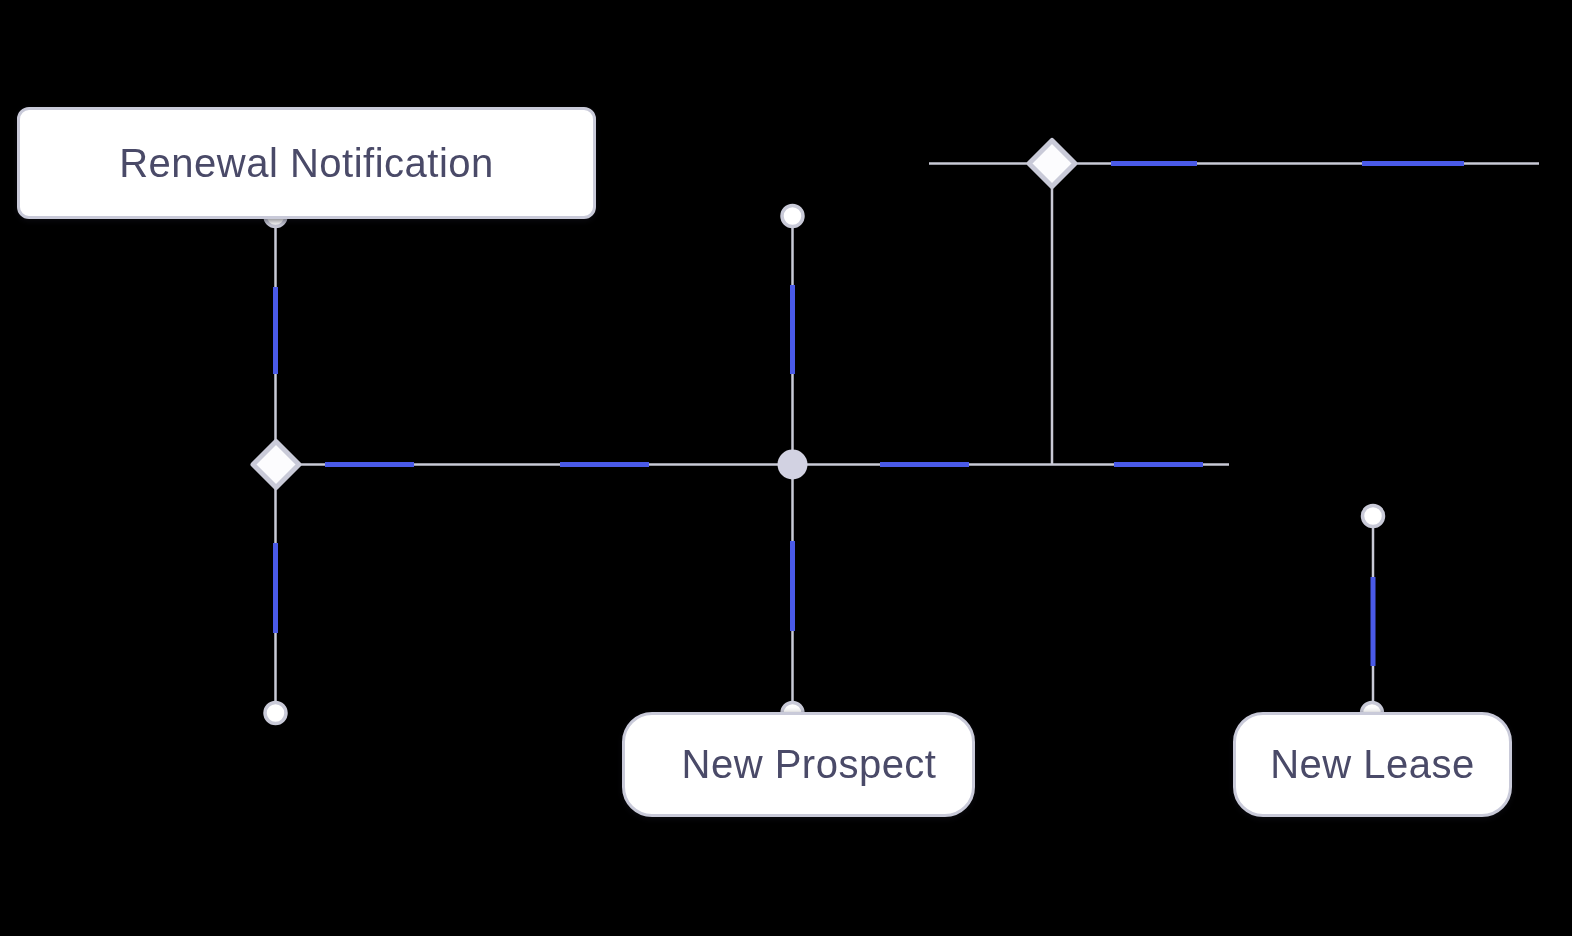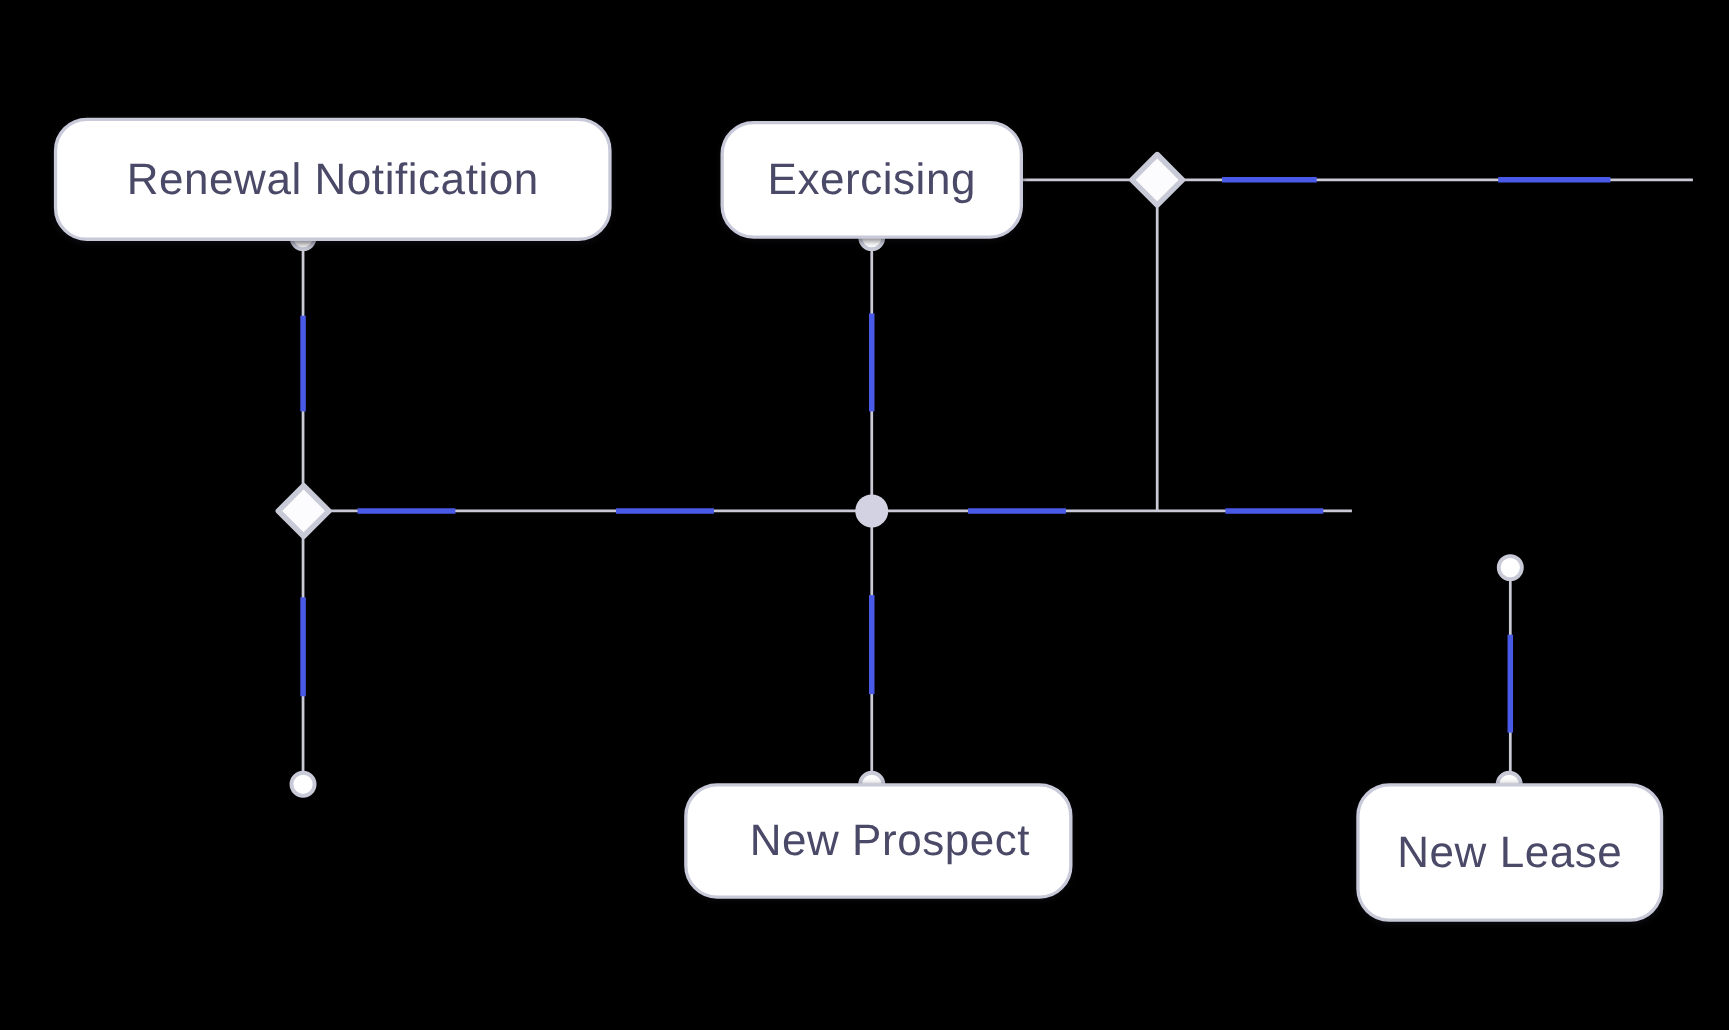--- a/index.html
+++ b/index.html
@@ -30,26 +30,26 @@
     align-items: center;
     justify-content: center;
     color: #4a4a68;
     font-size: 40px;
     font-weight: 500;
     letter-spacing: 0.5px;
     white-space: nowrap;
     box-shadow: 0 2px 6px rgba(20,20,30,0.55);
   }
   .node span { pointer-events: none; }
-  #node-renewal-notification { left: 49px;   top: 107px; width: 507px; height: 112px; }
+  #node-renewal-notification { left: 17px;   top: 107px; width: 579px; height: 112px; border-radius: 12px; }
   #node-exercising           { left: 655px;  top: 110px; width: 275px; height: 107px; }
   #node-transaction          { left: 1228px; top: 411px; width: 308px; height: 106px; }
   #node-not-exercising       { left: 95px;   top: 712px; width: 360px; height: 103px; }
   #node-new-prospect         { left: 622px;  top: 712px; width: 353px; height: 105px; padding-left: 21px; }
-  #node-new-lease            { left: 1233px; top: 712px; width: 279px; height: 126px; }
+  #node-new-lease            { left: 1233px; top: 712px; width: 279px; height: 105px; }
 </style>
 </head>
 <body>
 
 <div class="canvas">
 
   <svg class="edge-layer" width="1572" height="936" viewBox="0 0 1572 936">
 
     <g stroke="#c9cad6" stroke-width="2.5" fill="none">
       <line x1="275.5" y1="215" x2="275.5" y2="712"></line>
@@ -86,23 +86,20 @@
       <circle cx="275.5" cy="713" r="10.5"></circle>
       <circle cx="792.5" cy="713" r="10.5"></circle>
       <circle cx="1372" cy="713" r="10.5"></circle>
     </g>
   </svg>
 
   <div class="node" id="node-renewal-notification">
     <span>Renewal Notification</span>
   </div>
 
-  <div class="node" id="node-exercising">
-    <span>Exercising</span>
-  </div>
 
 
 
   <div class="node" id="node-new-prospect">
     <span>New Prospect</span>
   </div>
 
   <div class="node" id="node-new-lease">
     <span>New Lease</span>
   </div>

